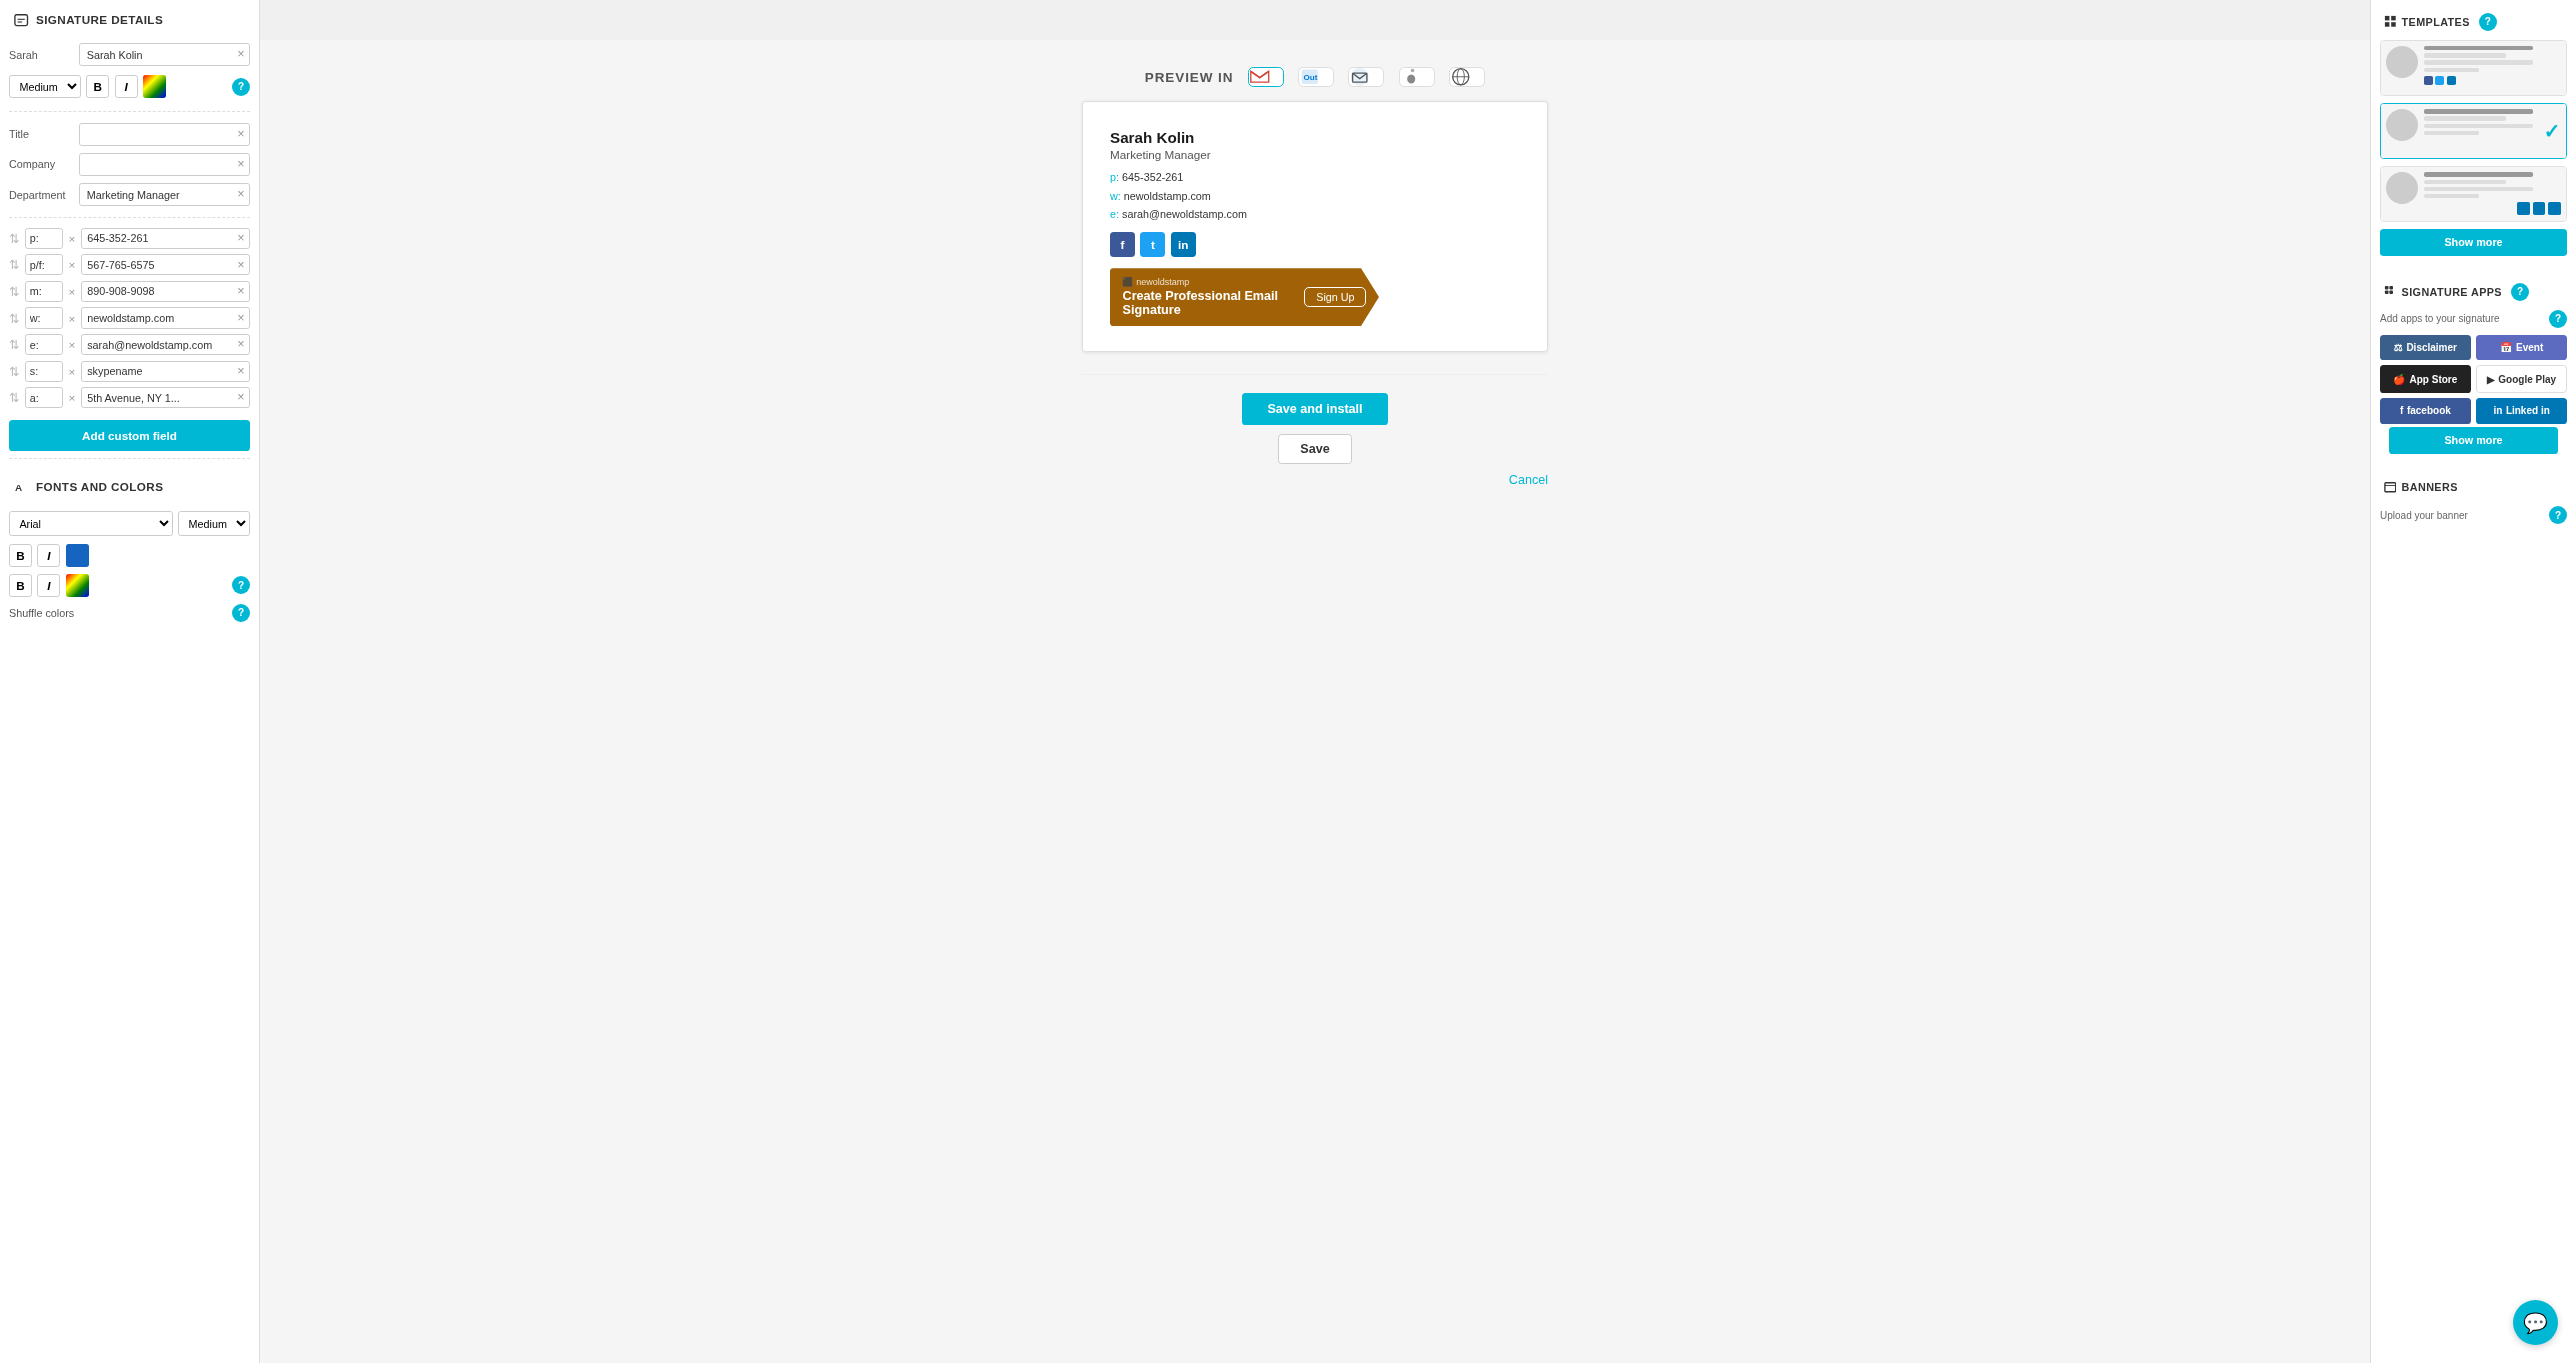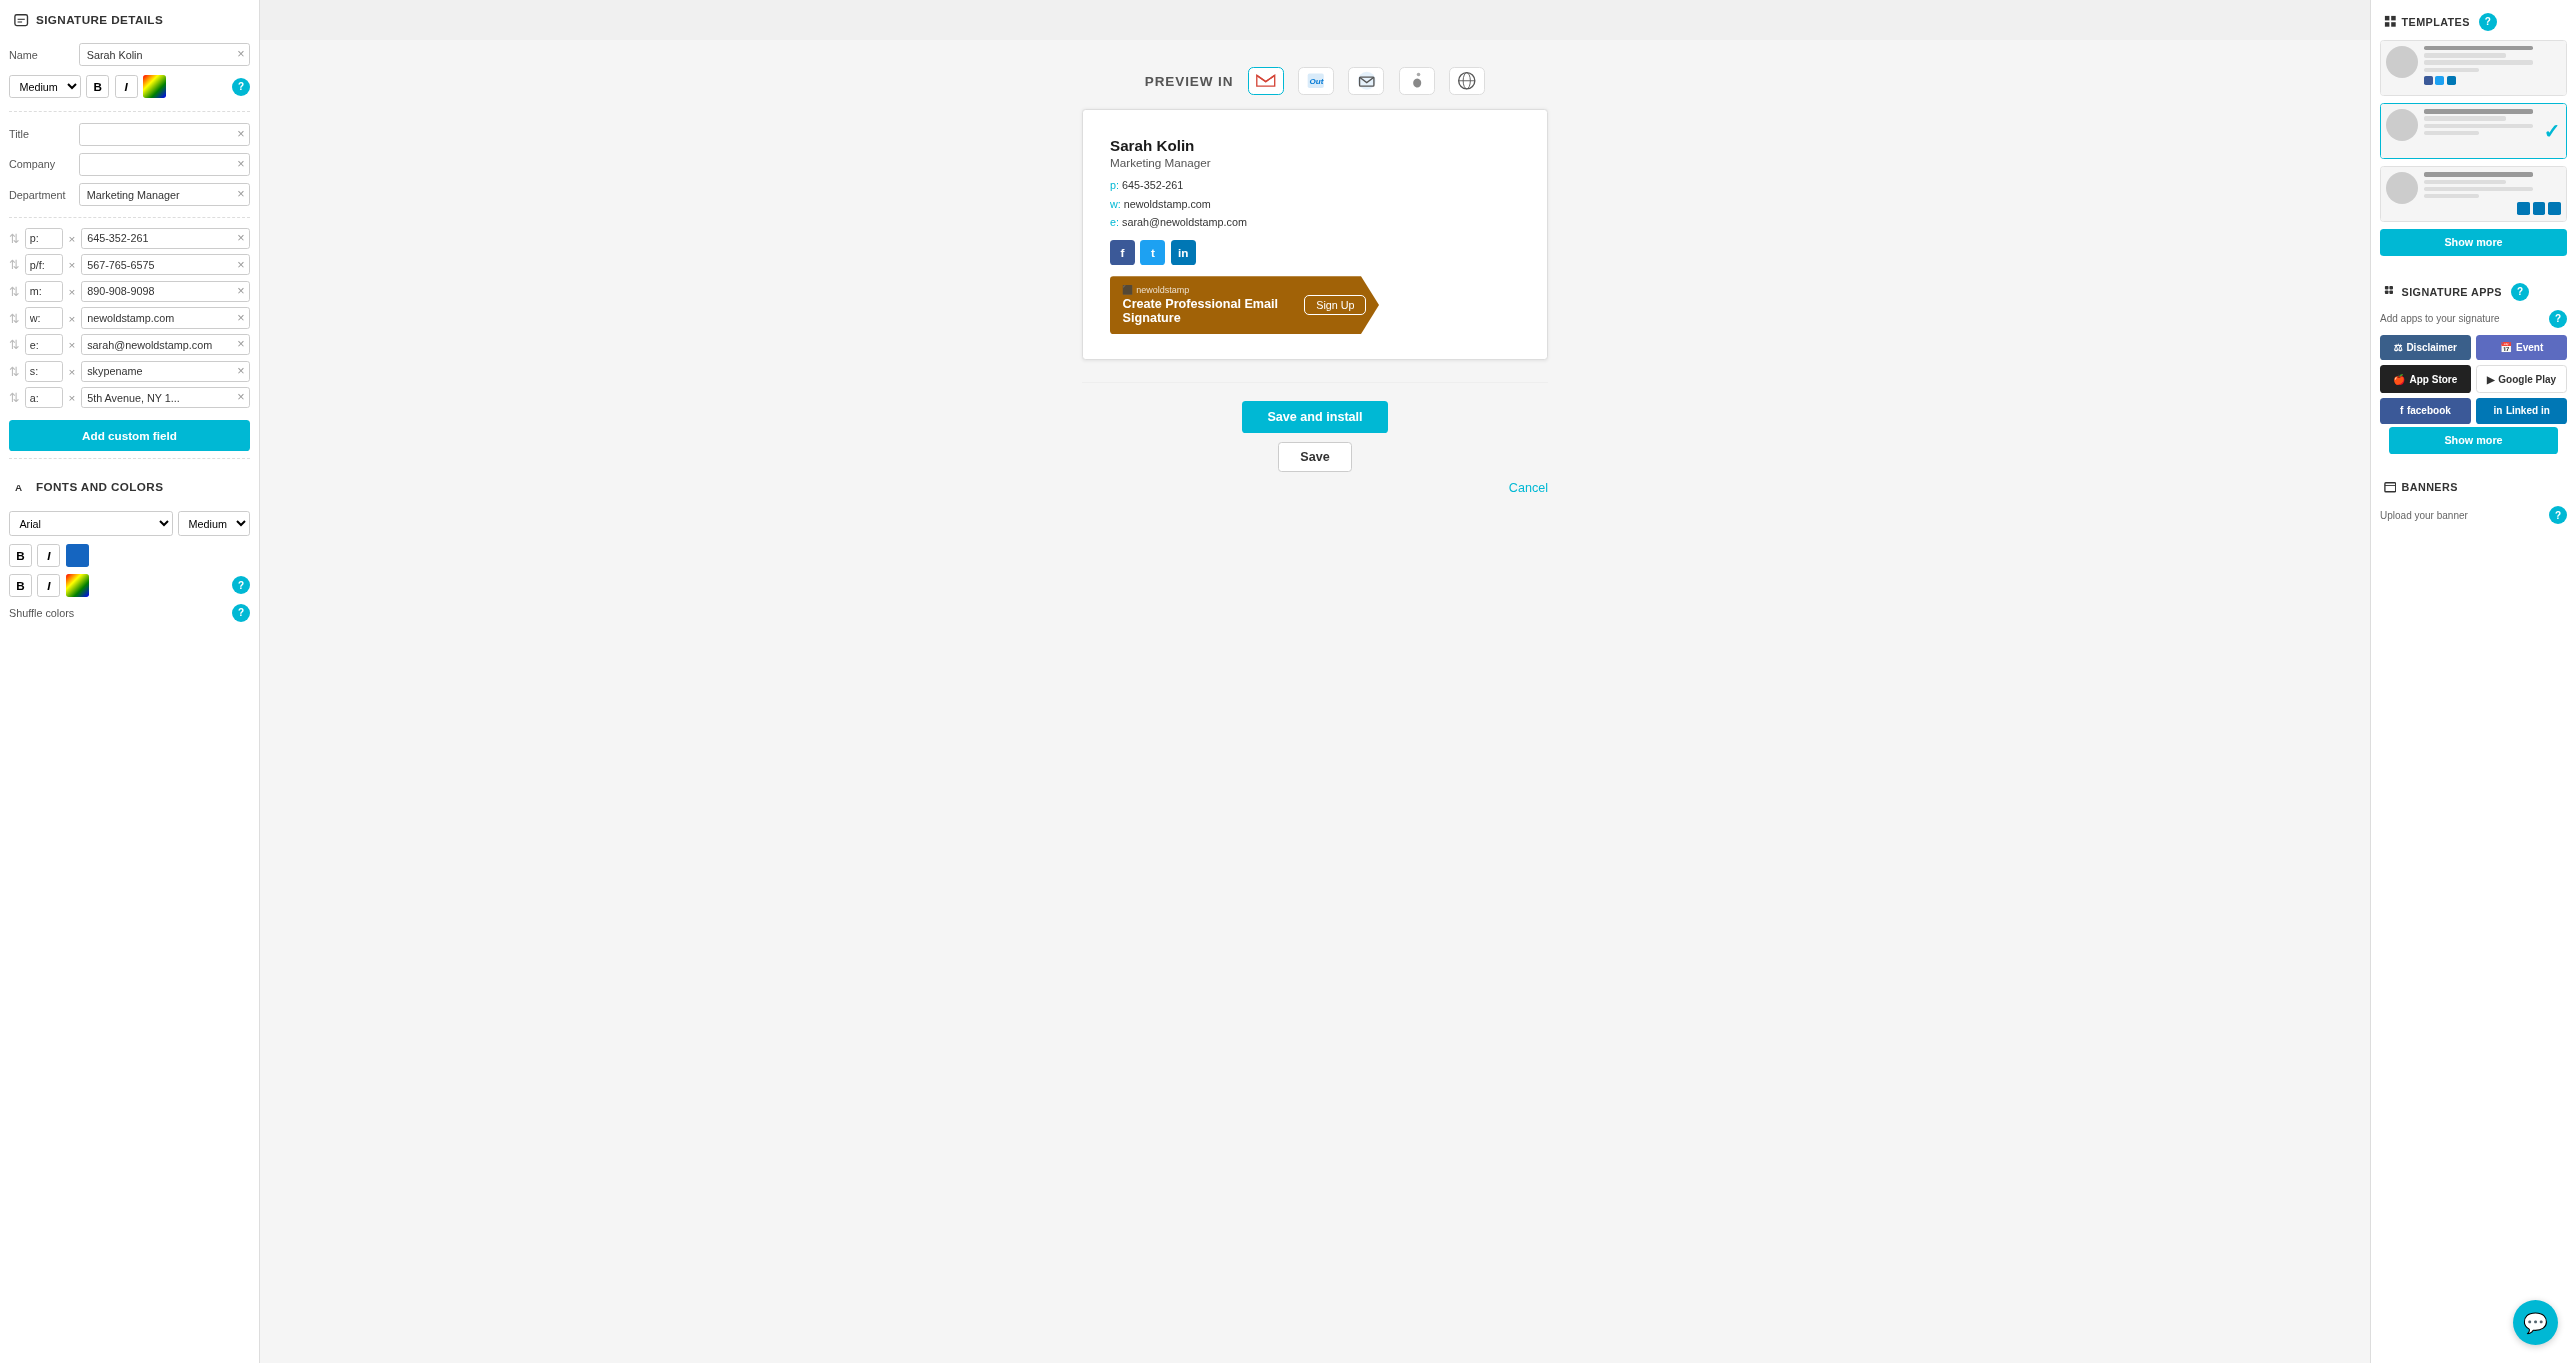--- a/index.html
+++ b/index.html
@@ -115,23 +115,23 @@
       overflow-y: auto;
       background: #f5f5f5;
       margin-top: 40px;
     }
 
     .preview-header {
       display: flex; align-items: center; gap: 14.4px; margin-bottom: 14.4px;
     }
     .preview-label { font-size: 13.5px; font-weight: 700; color: #555; letter-spacing: 0.9px; }
     .email-icon {
-      width: 36px; height: 28px; border-radius: 3.6px; cursor: pointer;
-      display: flex; align-items: center; justify-content: center;
-      font-size: 18px; border: 1.8px solid transparent; font-style: italic;
+      width: 36px; height: 20px; border-radius: 3.6px; cursor: pointer;
+      display: flex; align-items: center; 
+      font-size: 18px; border: 1.8px solid transparent;
     }
     .email-icon.active { border-color: #00b8d4; }
 
     .preview-card {
       background: #fff; border: 0.9px solid #ddd; border-radius: 3.6px;
       width: 466px; padding: 27px 27px 21.5px;
       box-shadow: 0 0.9px 3.6px rgba(0,0,0,0.08);
     }
     .sig-name { font-size: 15.2px; font-weight: 700; color: #1a1a1a; margin-bottom: 1.8px; }
     .sig-title { font-size: 11.7px; color: #555; margin-bottom: 7.2px; }
@@ -255,21 +255,21 @@
     <svg viewBox="0 0 16 16" fill="#333">
       <rect x="1" y="2" width="14" height="12" rx="2" fill="none" stroke="#333" stroke-width="1.5"></rect>
       <line x1="4" y1="7" x2="12" y2="7" stroke="#333" stroke-width="1.2"></line>
       <line x1="4" y1="10" x2="9" y2="10" stroke="#333" stroke-width="1.2"></line>
     </svg>
     <span>SIGNATURE DETAILS</span>
   </div>
 
   
   <div class="name-row field-row">
-    <span class="field-label">Name</span>
+    <span class="field-label">Sarah</span>
     <div class="field-input-wrap">
       <input class="field-input" value="Sarah Kolin" style="">
       <button class="clear-btn">×</button>
     </div>
   </div>
 
   
   <div class="font-size-row">
     <select class="font-size-select">
       <option>Medium</option><option>Small</option><option>Large</option>

